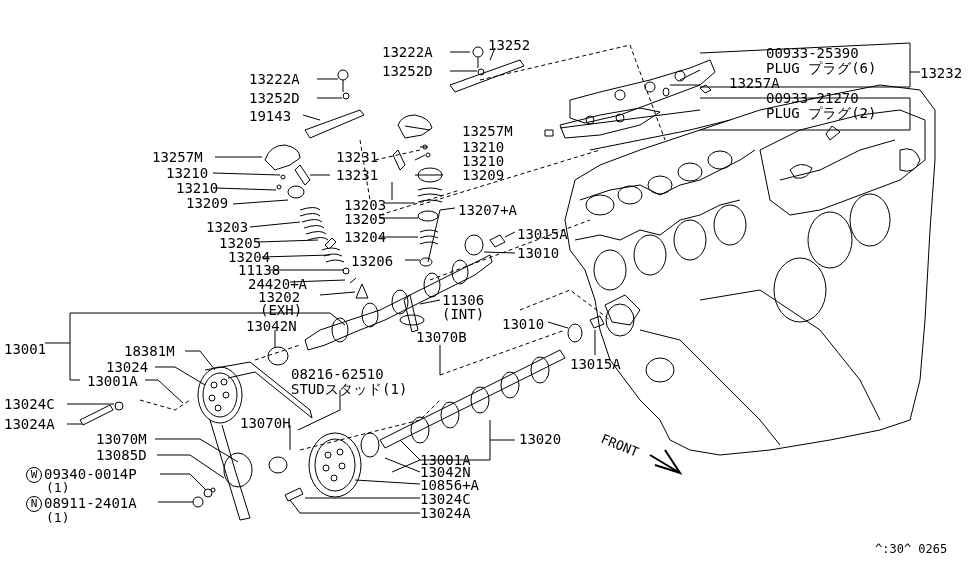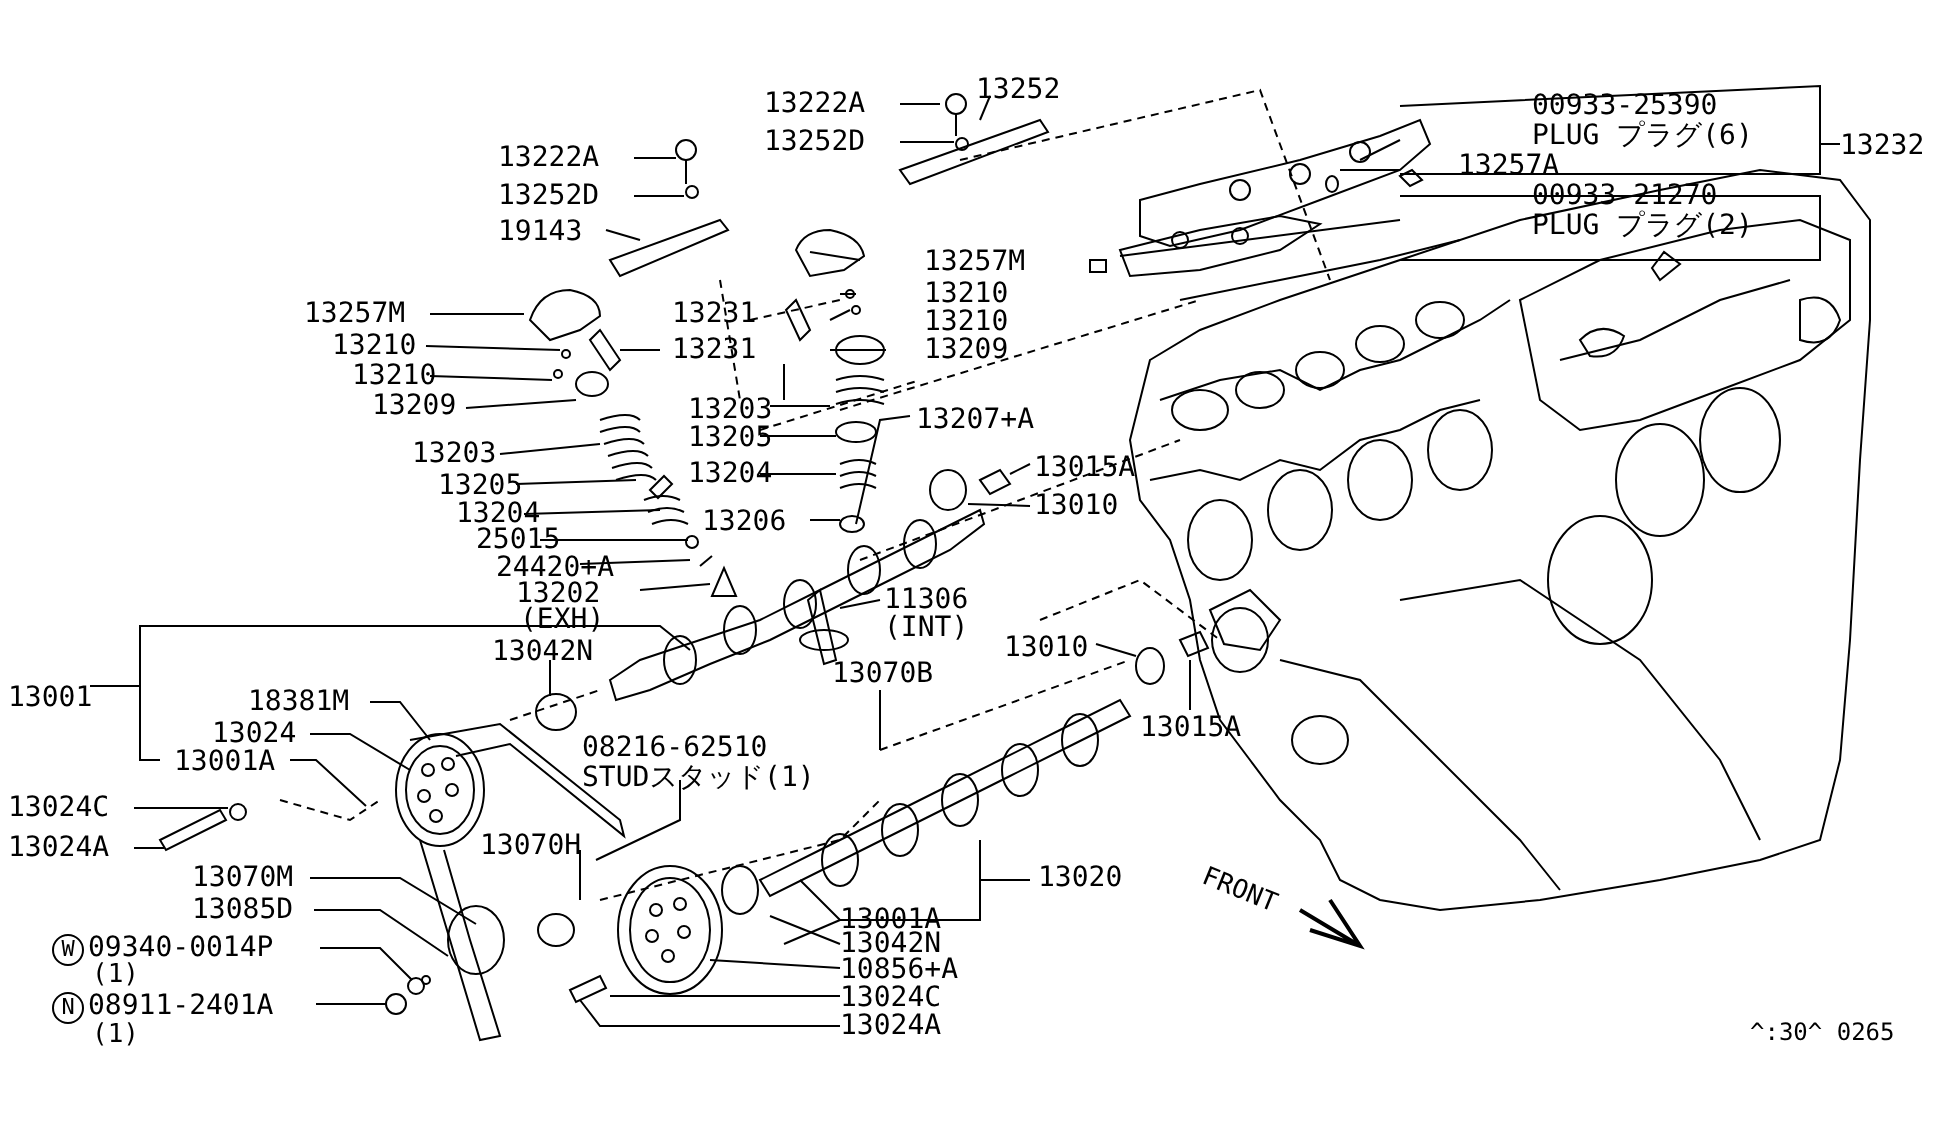--- a/index.html
+++ b/index.html
@@ -1,20 +1,20 @@
 <!DOCTYPE html>
 <html><head>
 <meta charset="utf-8">
 <style>
   html, body { margin:0; padding:0; background:#ffffff; }
   body { width:975px; height:566px; position:relative; overflow:hidden; font-family:"DejaVu Sans Mono", monospace; }
   #diagram { position:absolute; left:0; top:0; width:975px; height:566px; }
   .lbl { position:absolute; font-family:"DejaVu Sans Mono", monospace; font-size:14px; line-height:14px; color:#000; white-space:nowrap; letter-spacing:0px; }
   .sm { font-size:13px; }
-  .code { position:absolute; font-family:"DejaVu Sans Mono", monospace; font-size:12px; color:#000; white-space:nowrap; }
+  .code { position:absolute; font-family:"DejaVu Sans Mono", monospace; font-size:12px; color:#000; white-space:nowrap;margin-top:33px; }
   .circ { display:inline-block; width:14px; height:14px; border:1px solid #000; border-radius:50%; text-align:center; font-size:11px; line-height:14px; margin-right:2px; vertical-align:top; }
   svg * { vector-effect: non-scaling-stroke; }
 </style>
 </head>
 <body>
 
 <svg id="diagram" viewBox="0 0 975 566" xmlns="http://www.w3.org/2000/svg" fill="none" stroke="#000" stroke-width="1">
 
   <g>
     <path d="M575 180 L600 165 L640 150 L700 130 L760 110 L830 95 L880 85 L920 90 L935 110 L935 160 L930 230 L925 320 L920 380 L910 420 L880 430 L830 440 L770 450 L720 455 L690 450 L670 440 L660 420 L640 400 L625 380 L610 360 L600 330 L595 300 L585 270 L570 250 L565 220 Z"></path>
@@ -257,21 +257,21 @@
 <div class="lbl" style="left:344px;top:198px">13203</div>
 <div class="lbl" style="left:458px;top:203px">13207+A</div>
 <div class="lbl" style="left:344px;top:212px">13205</div>
 <div class="lbl" style="left:206px;top:220px">13203</div>
 <div class="lbl" style="left:517px;top:227px">13015A</div>
 <div class="lbl" style="left:344px;top:230px">13204</div>
 <div class="lbl" style="left:219px;top:236px">13205</div>
 <div class="lbl" style="left:517px;top:246px">13010</div>
 <div class="lbl" style="left:228px;top:250px">13204</div>
 <div class="lbl" style="left:351px;top:254px">13206</div>
-<div class="lbl" style="left:238px;top:263px">25015</div>
+<div class="lbl" style="left:238px;top:263px">11138</div>
 <div class="lbl" style="left:248px;top:277px">24420+A</div>
 <div class="lbl" style="left:258px;top:290px">13202</div>
 <div class="lbl" style="left:442px;top:293px">11306</div>
 <div class="lbl" style="left:260px;top:303px">(EXH)</div>
 <div class="lbl" style="left:442px;top:307px">(INT)</div>
 
 <div class="lbl" style="left:246px;top:319px">13042N</div>
 <div class="lbl" style="left:502px;top:317px">13010</div>
 <div class="lbl" style="left:416px;top:330px">13070B</div>
 <div class="lbl" style="left:4px;top:342px">13001</div>

